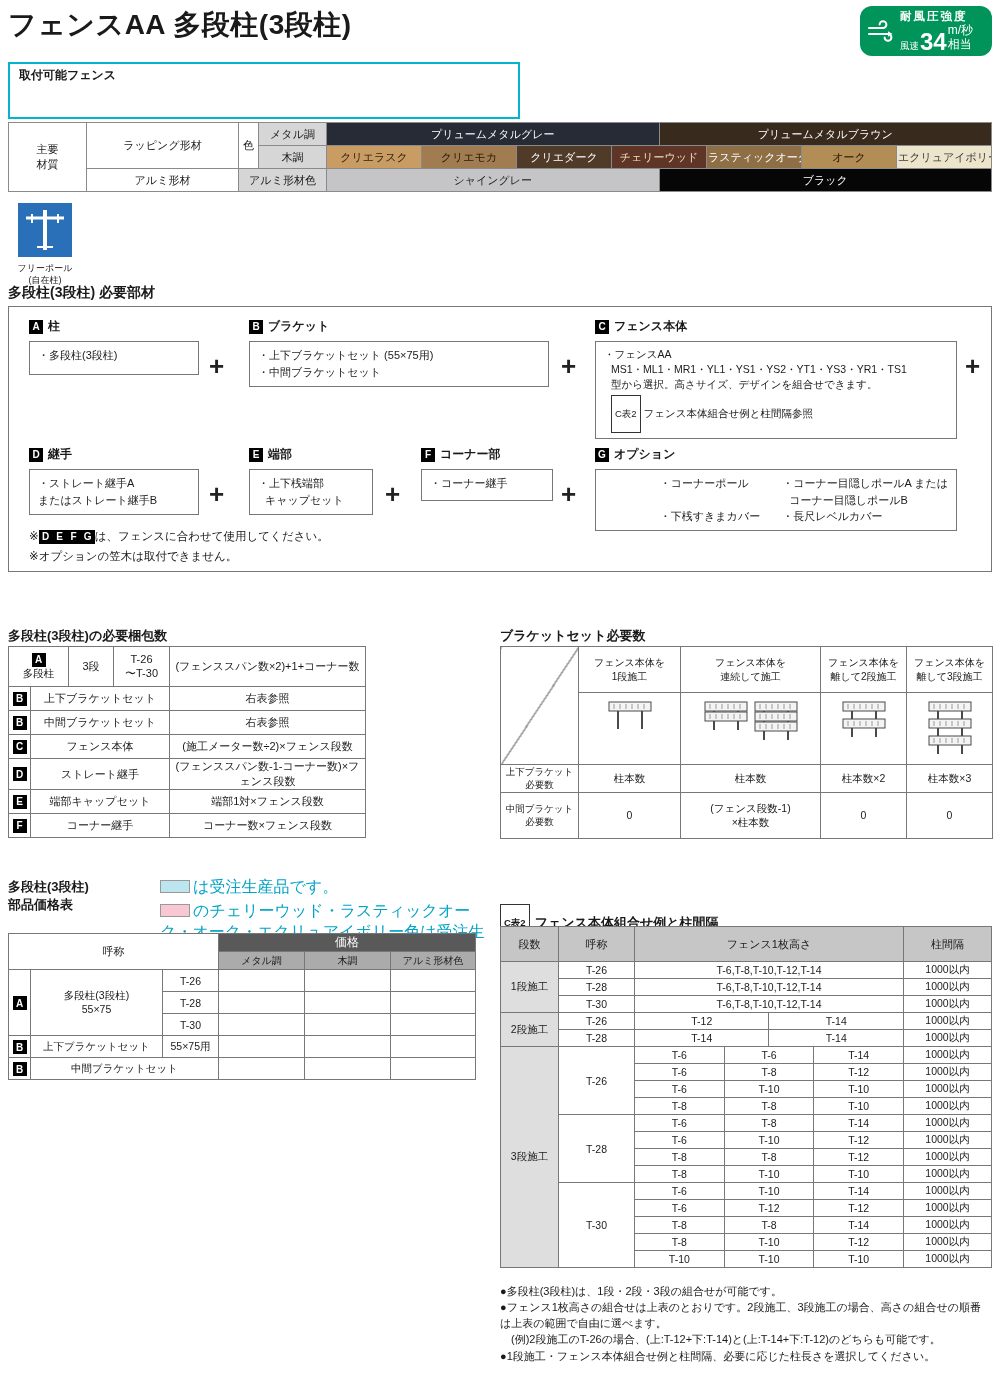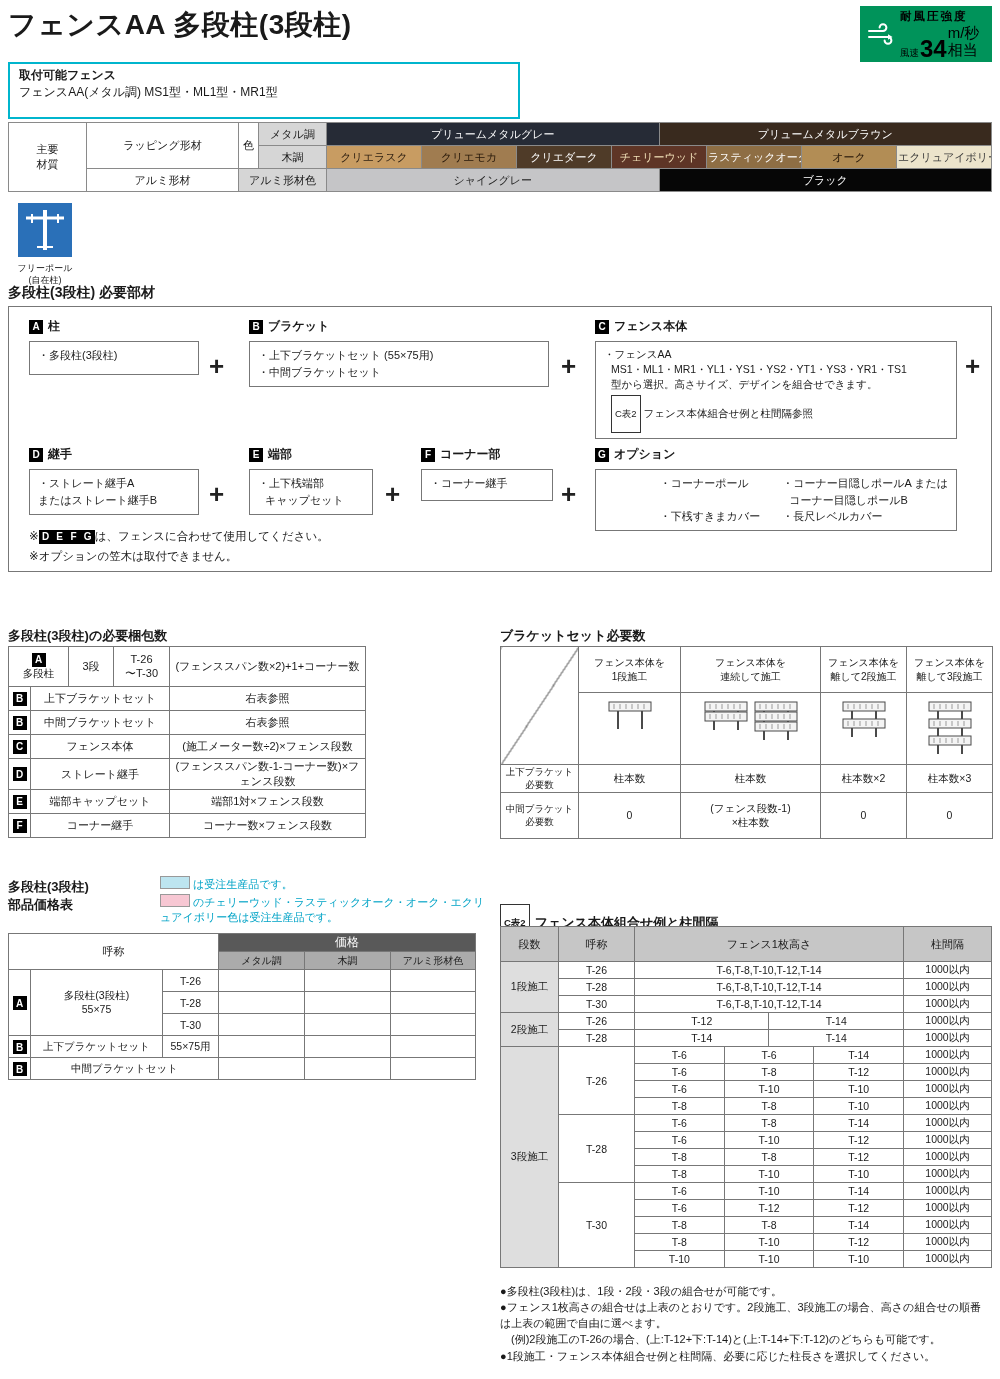--- a/index.html
+++ b/index.html
@@ -3,26 +3,26 @@
 <meta charset="utf-8">
 <style>
   html,body{margin:0;padding:0;}
   body{font-family:"Liberation Sans","DejaVu Sans",sans-serif;background:#fff;color:#1a1a1a;}
   .page{position:relative;width:1000px;height:1379px;background:#fff;overflow:hidden;}
   .pre{white-space:pre-line;}
 
   h1.title{position:absolute;left:8px;top:6px;margin:0;font-size:28px;font-weight:bold;letter-spacing:.5px;}
 
   
-  .wind-badge{position:absolute;left:860px;top:6px;width:132px;height:56px;background:#00935a;border-radius:0;color:#000000;display:flex;align-items:center;gap:5px;padding:3px 7px;box-sizing:border-box;}
+  .wind-badge{position:absolute;left:860px;top:6px;width:132px;height:50px;background:#00935a;border-radius:12px;color:#ffffff;display:flex;align-items:center;gap:5px;padding:3px 7px;box-sizing:border-box;}
   .wind-title{font-size:11.5px;font-weight:bold;letter-spacing:2px;}
   .wind-row{display:flex;align-items:flex-end;gap:1px;line-height:1;}
   .wind-prefix{font-size:9.5px;padding-bottom:2px;}
   .wind-value{font-size:24px;font-weight:bold;line-height:.85;}
-  .wind-stack{display:flex;flex-direction:column;font-size:15px;line-height:1.15;padding-bottom:1px;}
+  .wind-stack{display:flex;flex-direction:column;font-size:12px;line-height:1.15;padding-bottom:1px;}
 
   
   .compat-box{position:absolute;left:8px;top:62px;width:512px;height:57px;box-sizing:border-box;border:2px solid #00b5cd;padding:3px 9px;font-size:12px;line-height:1.45;}
   .compat-heading{font-weight:bold;}
 
   
   .mat-table{position:absolute;left:8px;top:122px;width:984px;border-collapse:collapse;table-layout:fixed;}
   .mat-table td{border:1px solid #8a8a8a;font-size:11px;text-align:center;padding:0 1px;overflow:hidden;}
   .mat-table tr{height:23px;}
   .mt-plain{background:#fff;}
@@ -76,21 +76,21 @@
   .bracket-table td{border:1px solid #777;text-align:center;vertical-align:middle;padding:1px;}
   .bk-r1{height:46px;} .bk-r2{height:72px;} .bk-r3{height:28px;} .bk-r4{height:46px;}
   .bk-head{font-size:10px;line-height:1.35;background:#fff;}
   .bk-diag{background:linear-gradient(to bottom right,transparent calc(50% - .7px),#888 calc(50% - .7px),#888 calc(50% + .7px),transparent calc(50% + .7px));}
   .bk-rowlabel{font-size:9.5px;line-height:1.3;}
   .bk-val{font-size:10.5px;line-height:1.3;}
   .bk-fig svg{margin:0 2px;vertical-align:middle;}
 
   
   .price-head1{position:absolute;left:8px;top:878px;font-size:13px;font-weight:bold;line-height:1.4;}
-  .legend{position:absolute;left:160px;top:876px;width:335px;font-size:11px;line-height:1.35;}
+  .legend{position:absolute;left:160px;top:876px;width:335px;font-size:16px;line-height:1.35;}
   .legend-item{margin-bottom:2px;}
   .legend-swatch{display:inline-block;width:28px;height:11px;border:1px solid #999;vertical-align:-1px;margin-right:3px;}
   .price-table{position:absolute;left:8px;top:933px;width:467px;border-collapse:collapse;table-layout:fixed;}
   .price-table td{border:1px solid #777;text-align:center;vertical-align:middle;padding:0 2px;}
   .pr-h-name{background:#fff;font-size:11px;}
   .pr-h-price{background:#595959;color:#fff;font-size:12px;height:14px;}
   .pr-h-sub{background:#ababab;font-size:10px;height:17px;}
   .price-table tbody tr{height:22px;}
   .pr-name{font-size:10.5px;line-height:1.25;}
   .pr-sub{font-size:10.5px;}
@@ -131,21 +131,20 @@
         <span class="wind-stack">
           <span>m/秒</span>
           <span>相当</span>
         </span>
       </div>
     </div>
   </div>
 
   <div class="compat-box">
     <div class="compat-heading">取付可能フェンス</div>
-    <div>フェンスAA(メタル調) MS1型・ML1型・MR1型</div>
   </div>
 
   <table class="mat-table">
     <colgroup>
       <col style="width:78px">
         <col style="width:152px">
         <col style="width:20px">
         <col style="width:68px">
       <col>
         <col>

